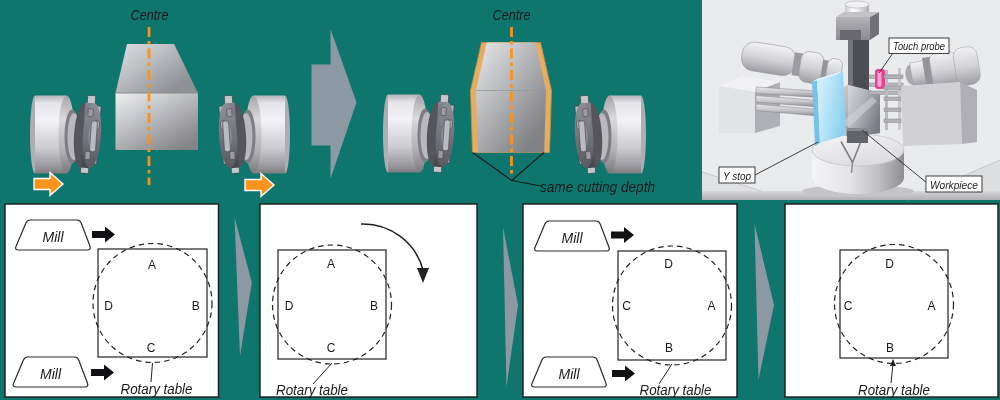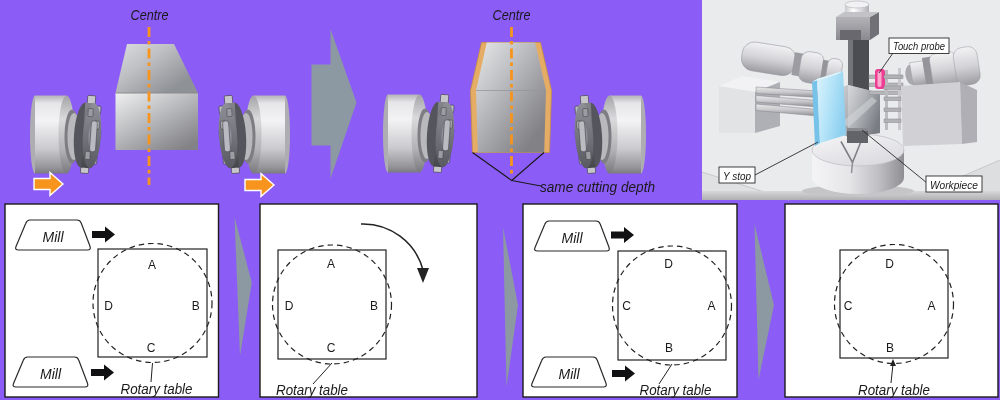--- a/index.html
+++ b/index.html
@@ -1,16 +1,16 @@
 <!DOCTYPE html>
 <html><head>
 <meta charset="utf-8">
 <style>
 html,body{margin:0;padding:0;background:#fff;}
-#stage{position:relative;width:1000px;height:400px;overflow:hidden;background:#8b5cf6;
+#stage{position:relative;width:1000px;height:400px;overflow:hidden;background:#0f766e;
   font-family:"Liberation Sans",sans-serif;}
 text{font-family:"Liberation Sans",sans-serif;fill:#1a1a1a;}
 </style>
 </head>
 <body>
 <div id="stage">
 <svg width="1000" height="400" viewBox="0 0 1000 400">
 <defs>
   <linearGradient id="cylV" x1="0" y1="0" x2="0" y2="1">
     <stop offset="0" stop-color="#b4b4b8"></stop>

